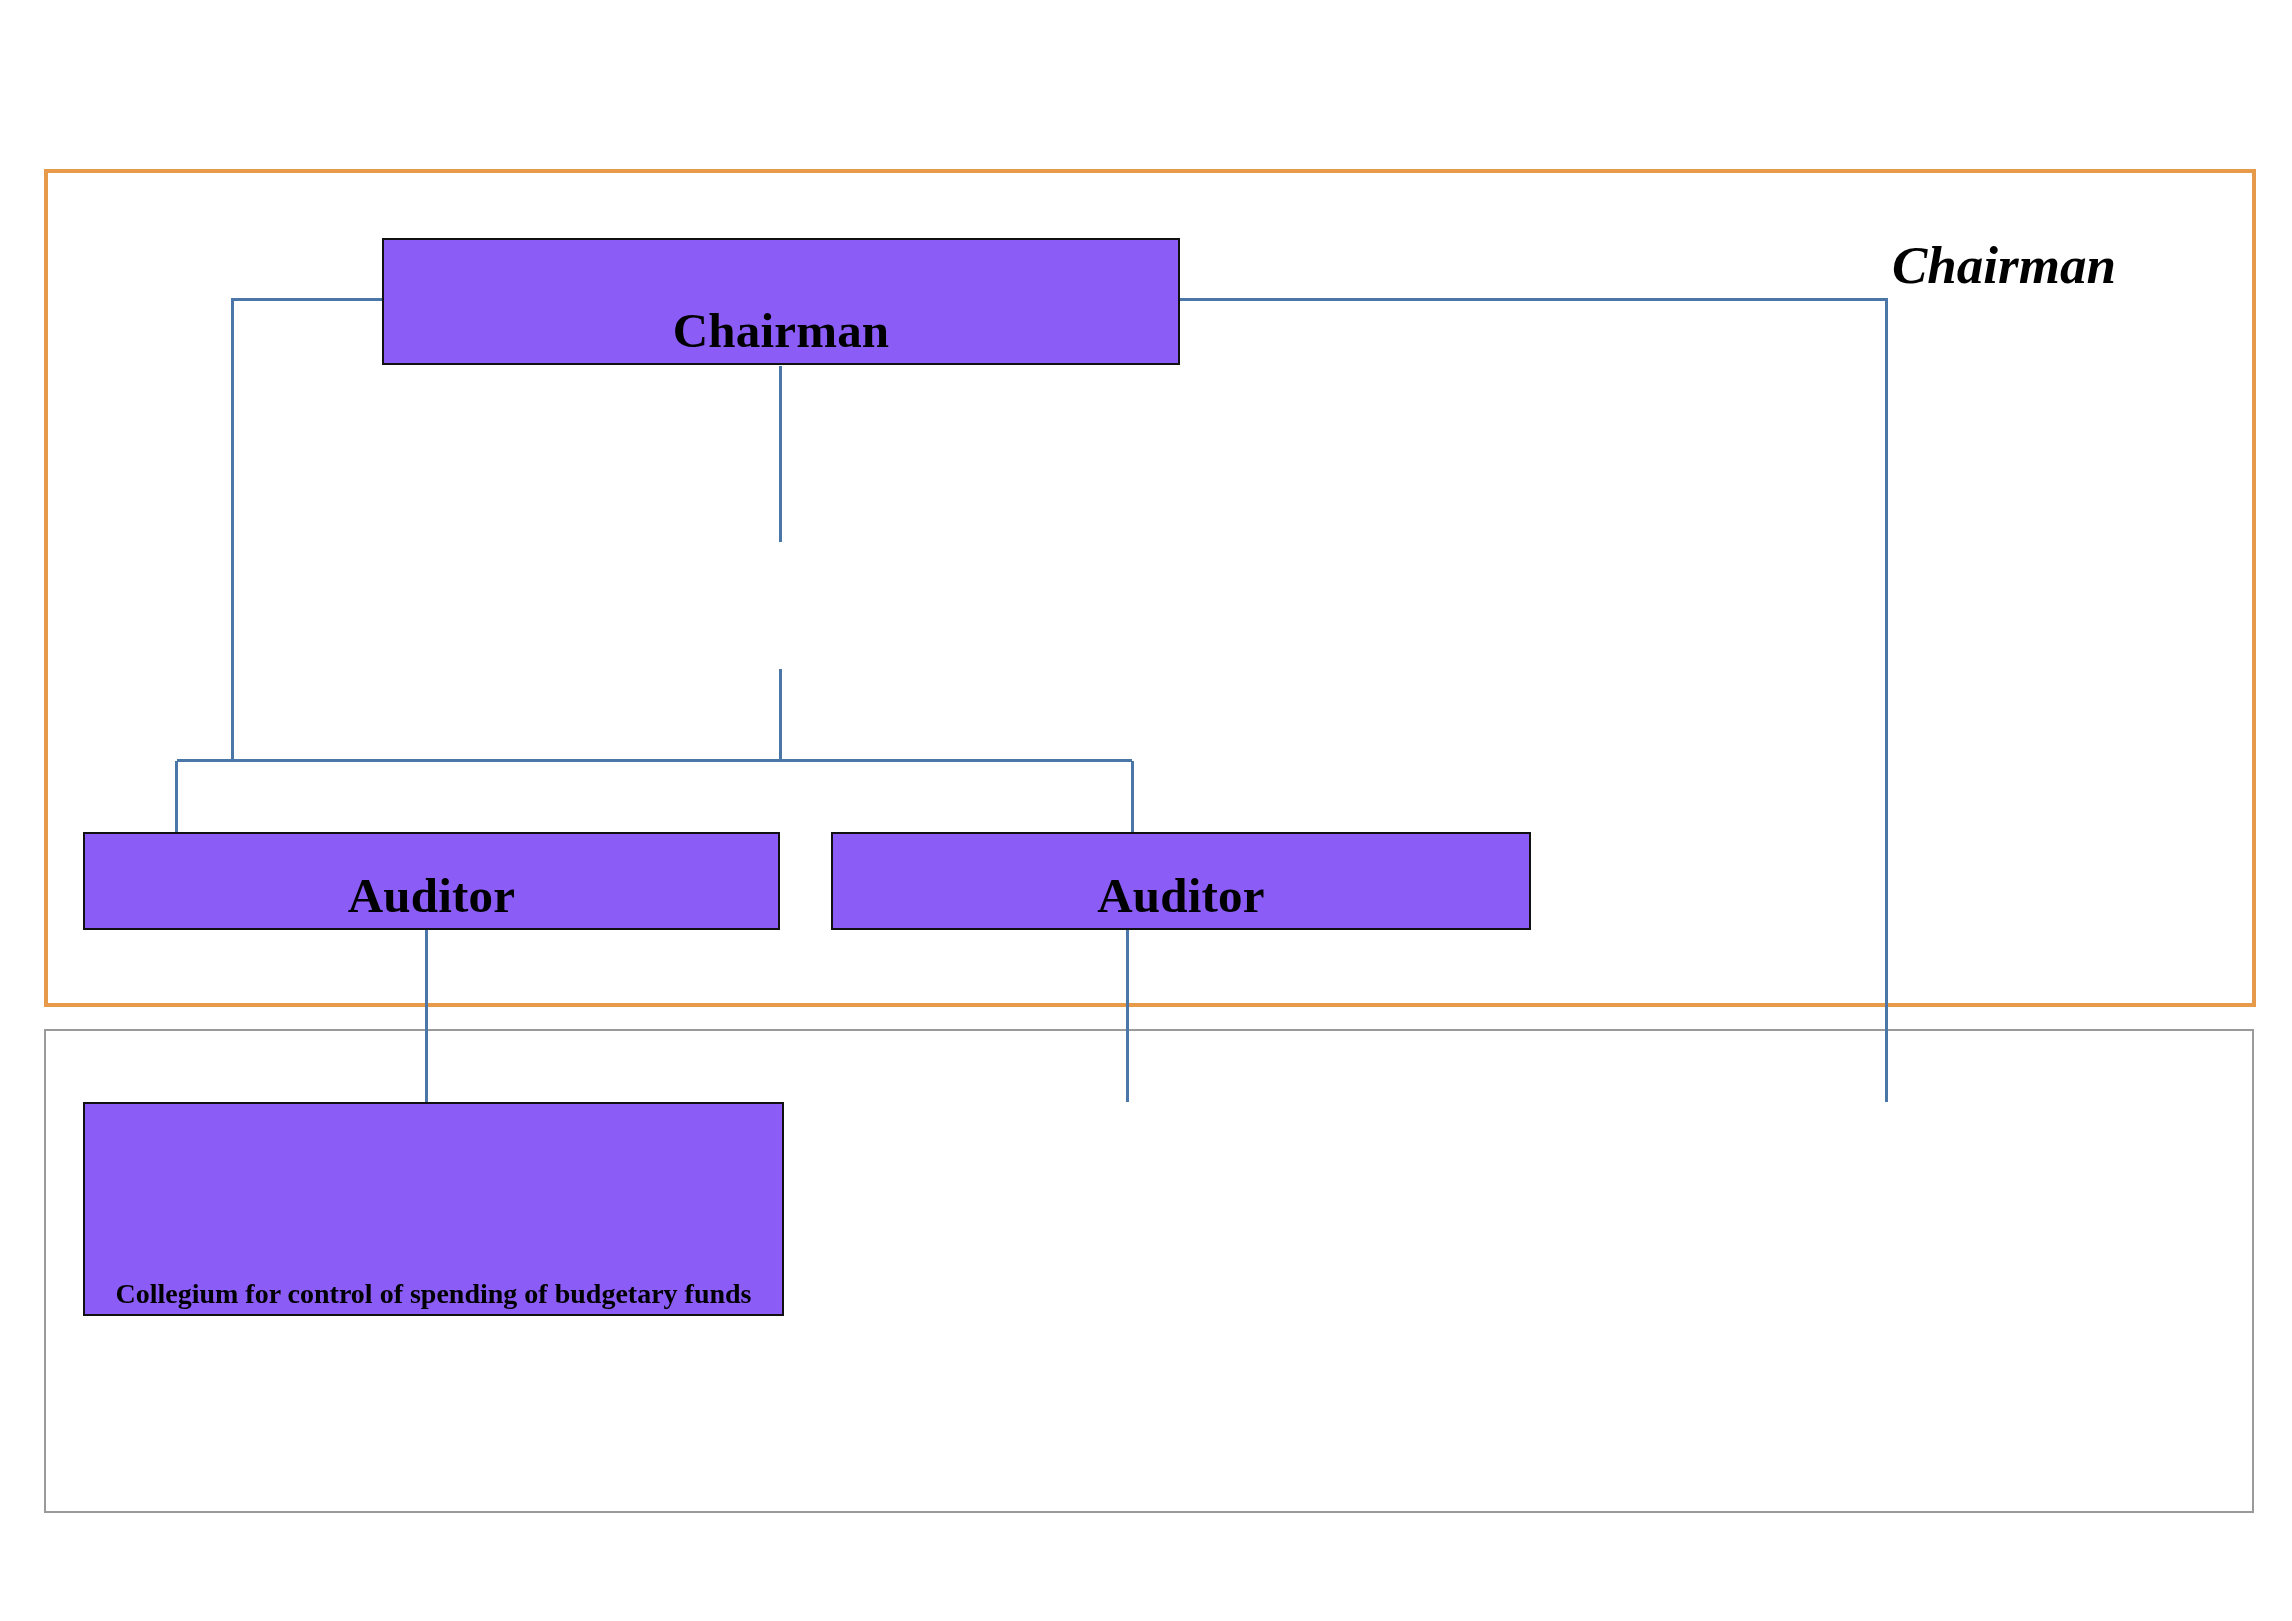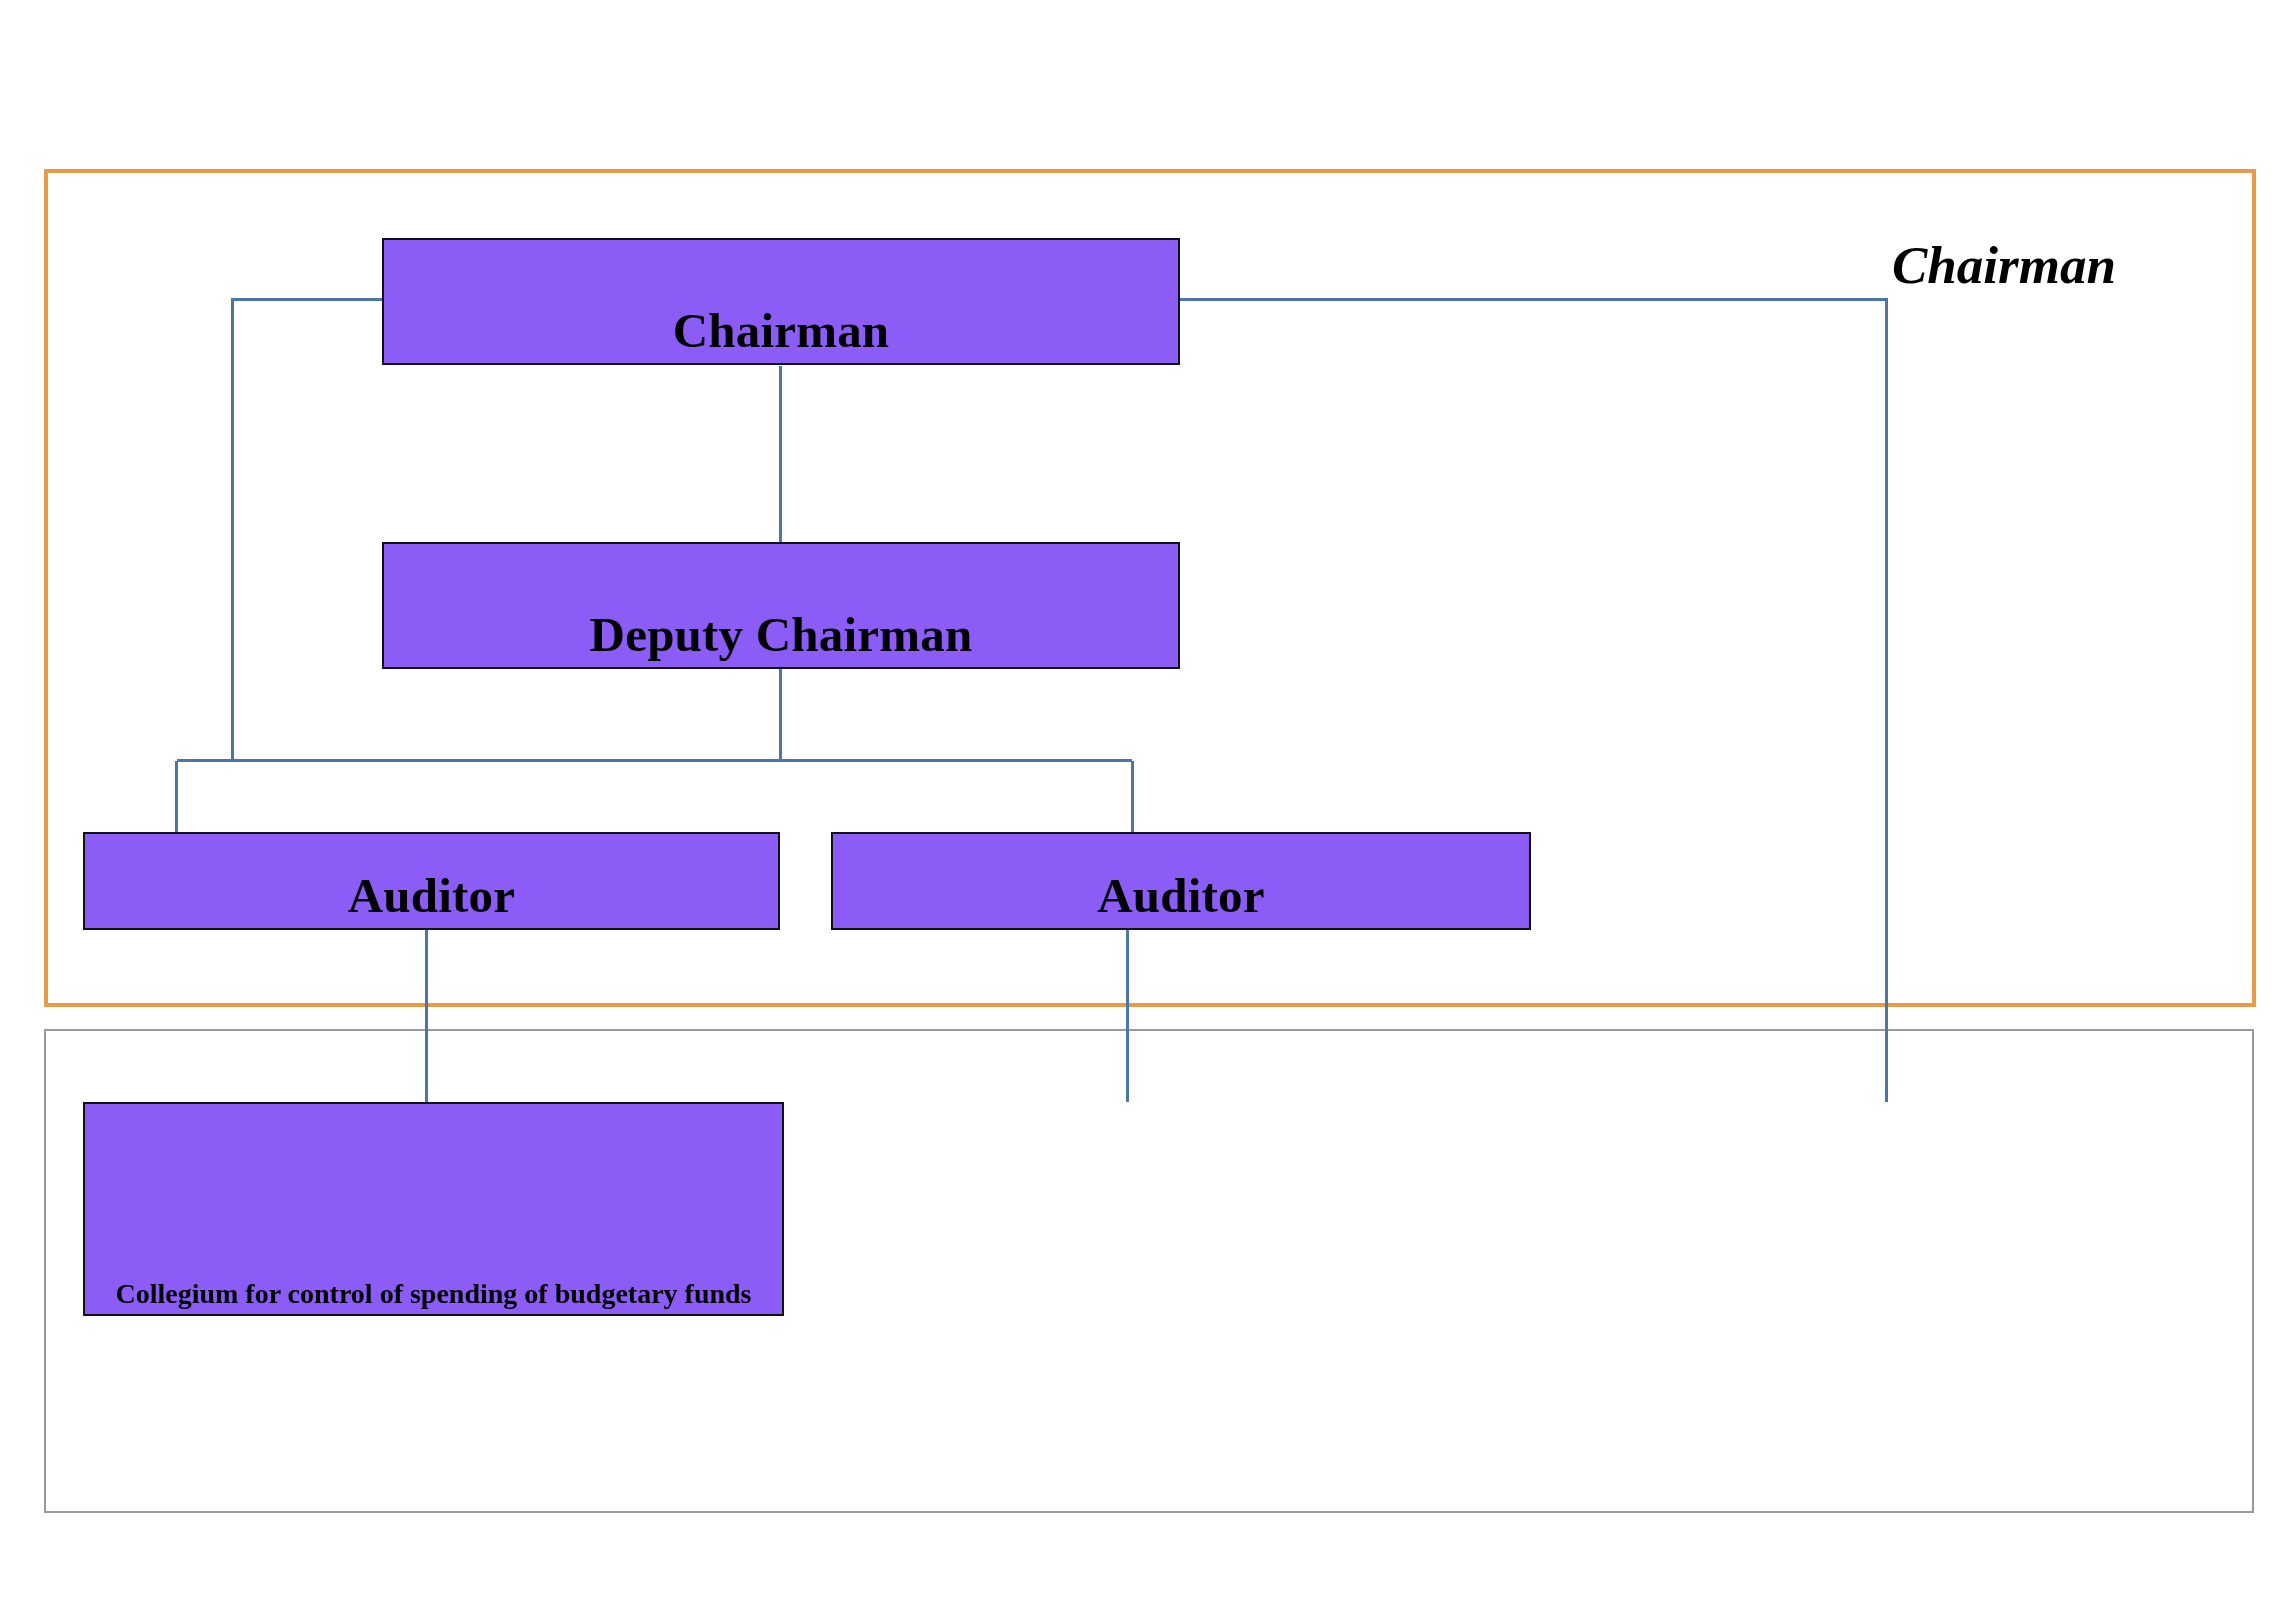--- a/index.html
+++ b/index.html
@@ -129,23 +129,20 @@
       <path d="M 1204 306 L 1925 306 L 1925 1124"></path>
     </g>
   </svg>
 
   <div id="collegium-caption">Chairman</div>
 
   <div class="node role" id="node-chairman">
     <span class="label">Chairman</span>
   </div>
 
-  <div class="node role" id="node-deputy-chairman">
-    <span class="label">Deputy Chairman</span>
-  </div>
 
   <div class="node role" id="node-auditor-1">
     <span class="label">Auditor</span>
   </div>
 
   <div class="node role" id="node-auditor-2">
     <span class="label">Auditor</span>
   </div>
 
   <div class="node dept" id="node-dept-spending">

